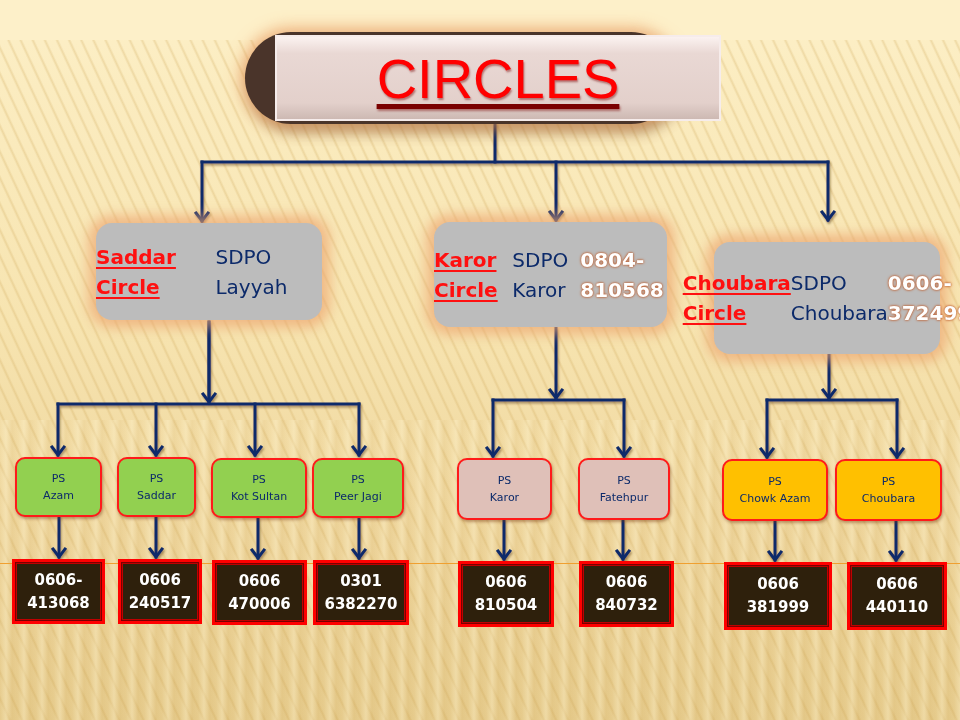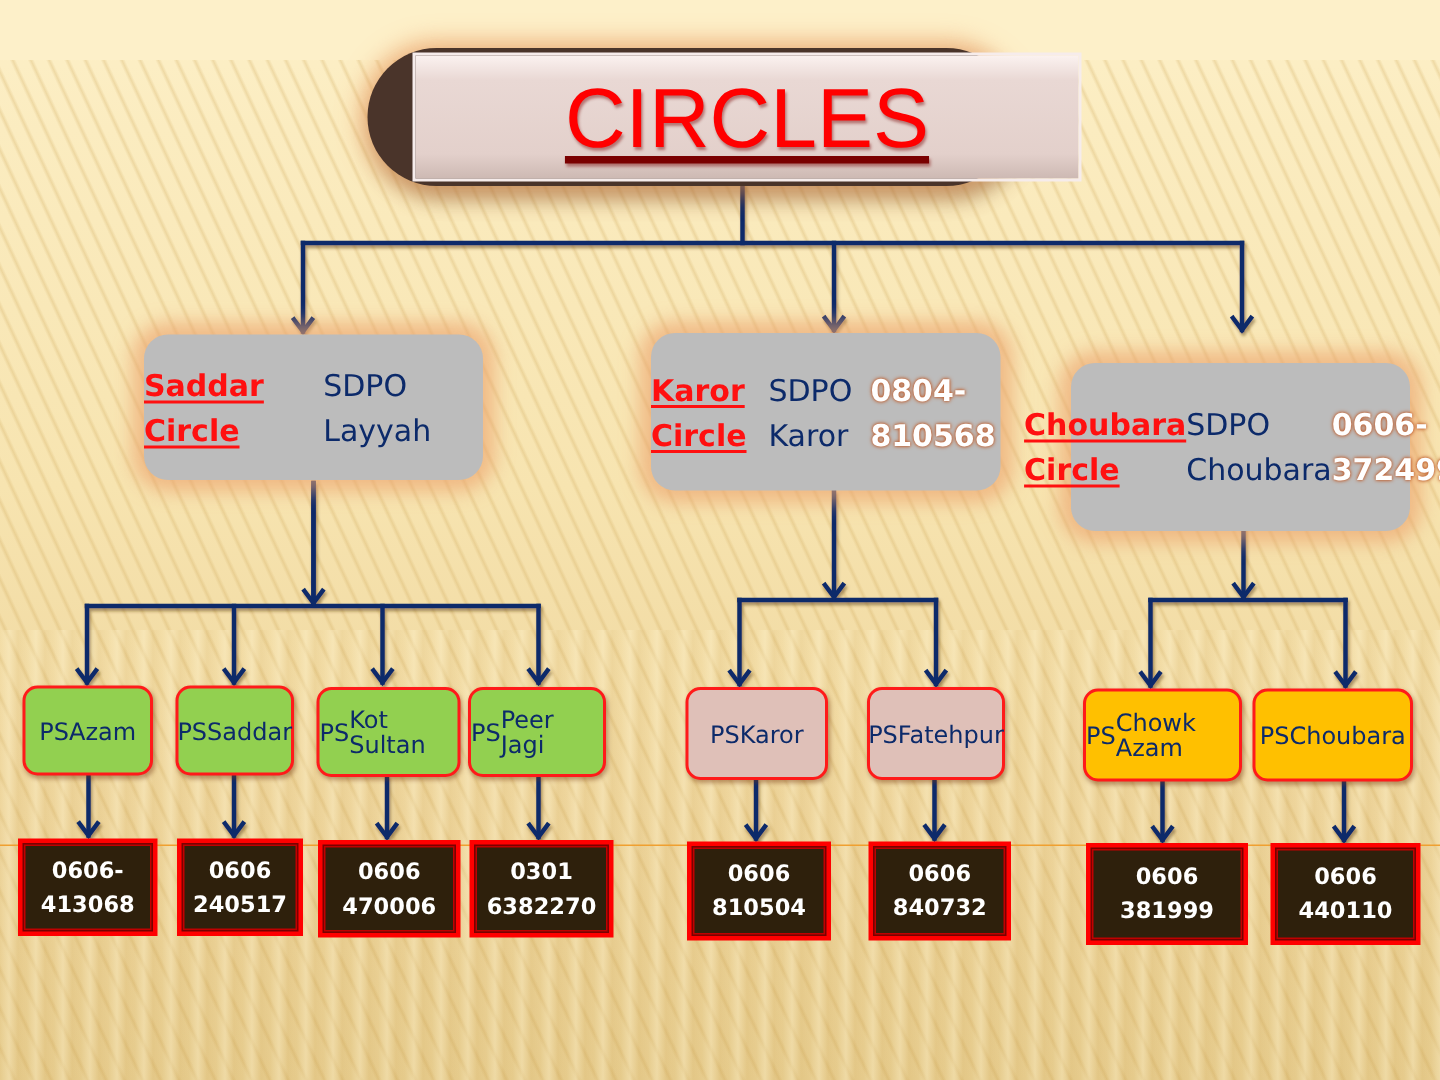--- a/index.html
+++ b/index.html
@@ -58,22 +58,22 @@
     .circle-sdpo { color: #0c2a6a; font-size: 20px; line-height: 30px; }
     .circle-phone {
       color: #ffffff; font-size: 20px; font-weight: bold; line-height: 30px;
       text-shadow: 0 0 3px #c06030, 0 0 2px #c06030;
     }
 
     
     .ps-box {
       position: absolute; border: 2px solid #ff1a1a; border-radius: 10px;
       box-shadow: 1px 2px 3px rgba(120,60,20,0.45);
-      display: flex; flex-direction: row; align-items: center; justify-content: center;
-      box-sizing: border-box; color: #0c2a6a; font-size: 16px; line-height: 17px;
+      display: flex; flex-direction: column; align-items: center; justify-content: center;
+      box-sizing: border-box; color: #0c2a6a; font-size: 11px; line-height: 17px;
     }
     .ps-green { background: #92d050; }
     .ps-pink { background: #dfc0b8; }
     .ps-yellow { background: #ffc000; }
 
     
     .phone-box {
       position: absolute; background: #ff0000; box-sizing: border-box; padding: 4px;
     }
     .phone-inner {

